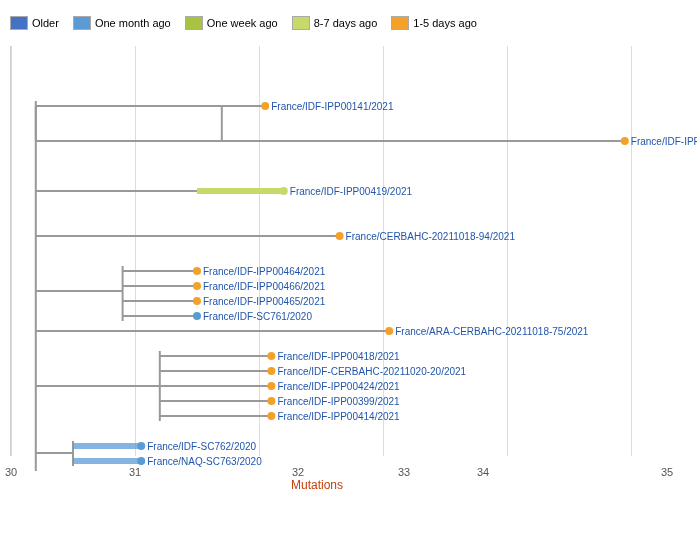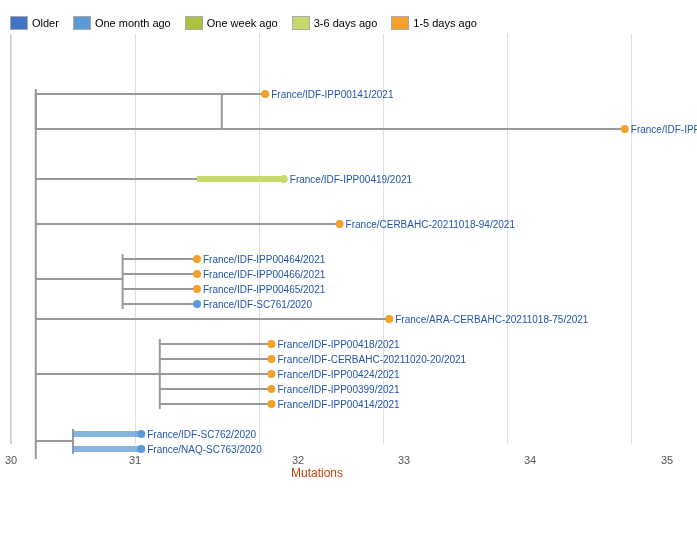--- a/index.html
+++ b/index.html
@@ -24,21 +24,21 @@
     }
     .header-title {
       font-size: 11px;
       color: #333;
       margin-right: 4px;
     }
     .legend {
       display: flex;
       flex-wrap: wrap;
       gap: 4px 14px;
-      margin-bottom: 4px;
+      margin-bottom: 16px;
       font-size: 11px;
     }
     .legend-item {
       display: flex;
       align-items: center;
       gap: 4px;
     }
     .legend-box {
       width: 18px;
       height: 14px;
@@ -96,39 +96,39 @@
       <div class="legend-item">
         <div class="legend-box" style="background: rgb(91, 155, 213); border-color: rgb(170, 170, 170);"></div>
         <span>One month ago</span>
       </div>
       <div class="legend-item">
         <div class="legend-box" style="background: rgb(169, 194, 63); border-color: rgb(170, 170, 170);"></div>
         <span>One week ago</span>
       </div>
       <div class="legend-item">
         <div class="legend-box" style="background: rgb(200, 216, 107); border-color: rgb(170, 170, 170);"></div>
-        <span>3-6 days ago</span>
+        <span>8-7 days ago</span>
       </div>
       <div class="legend-item">
         <div class="legend-box" style="background: rgb(244, 161, 42); border-color: rgb(170, 170, 170);"></div>
         <span>1-5 days ago</span>
       </div>
     </div>
   <div class="chart-area" id="chart-area" style="width: 620px;">
 
   <div class="grid-line" style="left: 0px;"></div>
       <div class="x-tick" style="left: 0px;">30</div>
       <div class="grid-line" style="left: 124px;"></div>
       <div class="x-tick" style="left: 124px;">31</div>
       <div class="grid-line" style="left: 248px;"></div>
       <div class="x-tick" style="left: 248px; margin-left: 39px;">32</div>
       <div class="grid-line" style="left: 372px;"></div>
       <div class="x-tick" style="left: 393px;">33</div>
       <div class="grid-line" style="left: 496px;"></div>
-      <div class="x-tick" style="left: 519px;">34</div>
+      <div class="x-tick" style="left: 472px;">34</div>
       <div class="grid-line" style="left: 620px;"></div>
       <div class="x-tick" style="left: 620px; margin-left: 36px;">35</div>
       <div class="x-label" style="left: 280px;">Mutations</div>
       <svg class="phylo" width="620" height="410">
         <line x1="24.799999999999912" y1="55" x2="24.799999999999912" y2="425" stroke="#999" stroke-width="2"></line>
         <line x1="24.799999999999912" y1="60" x2="210.7999999999999" y2="60" stroke="#999" stroke-width="2"></line>
         <line x1="210.7999999999999" y1="60" x2="254.19999999999965" y2="60" stroke="#999" stroke-width="2"></line>
         <circle cx="254.19999999999965" cy="60" r="4" fill="#F4A12A"></circle>
         <text x="260.19999999999965" y="64" font-size="10" fill="#2255AA" font-family="Arial, sans-serif">France/IDF-IPP00141/2021</text>
         <line x1="24.799999999999912" y1="60" x2="24.799999999999912" y2="95" stroke="#999" stroke-width="2"></line>

